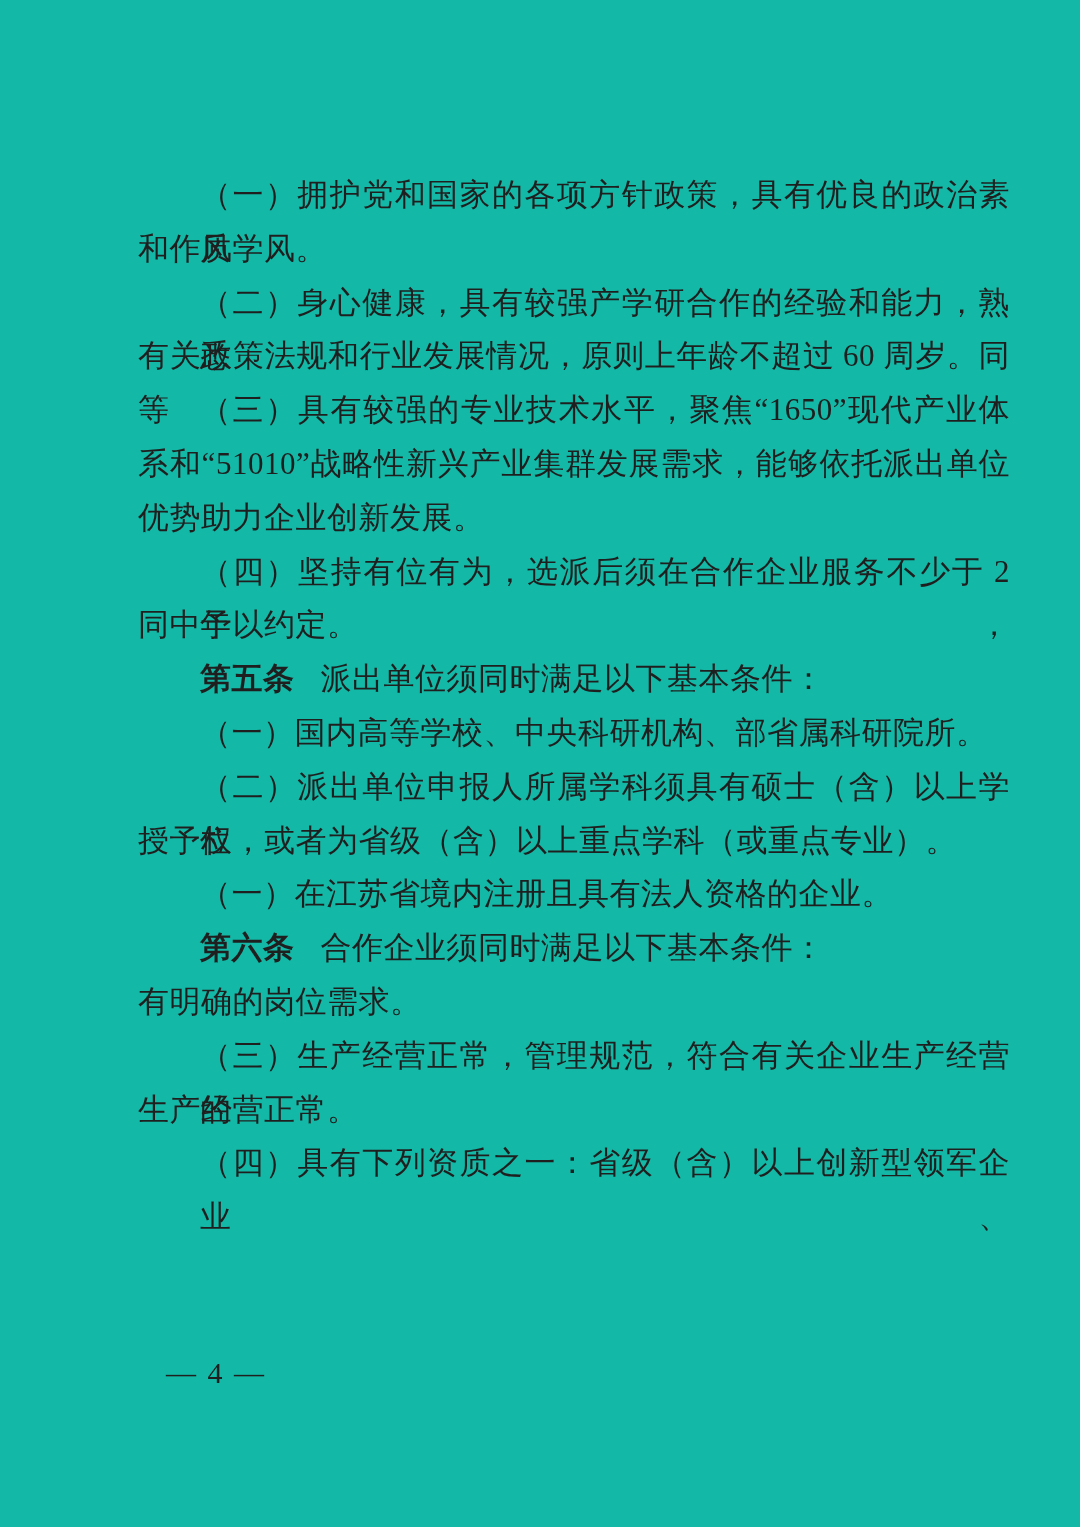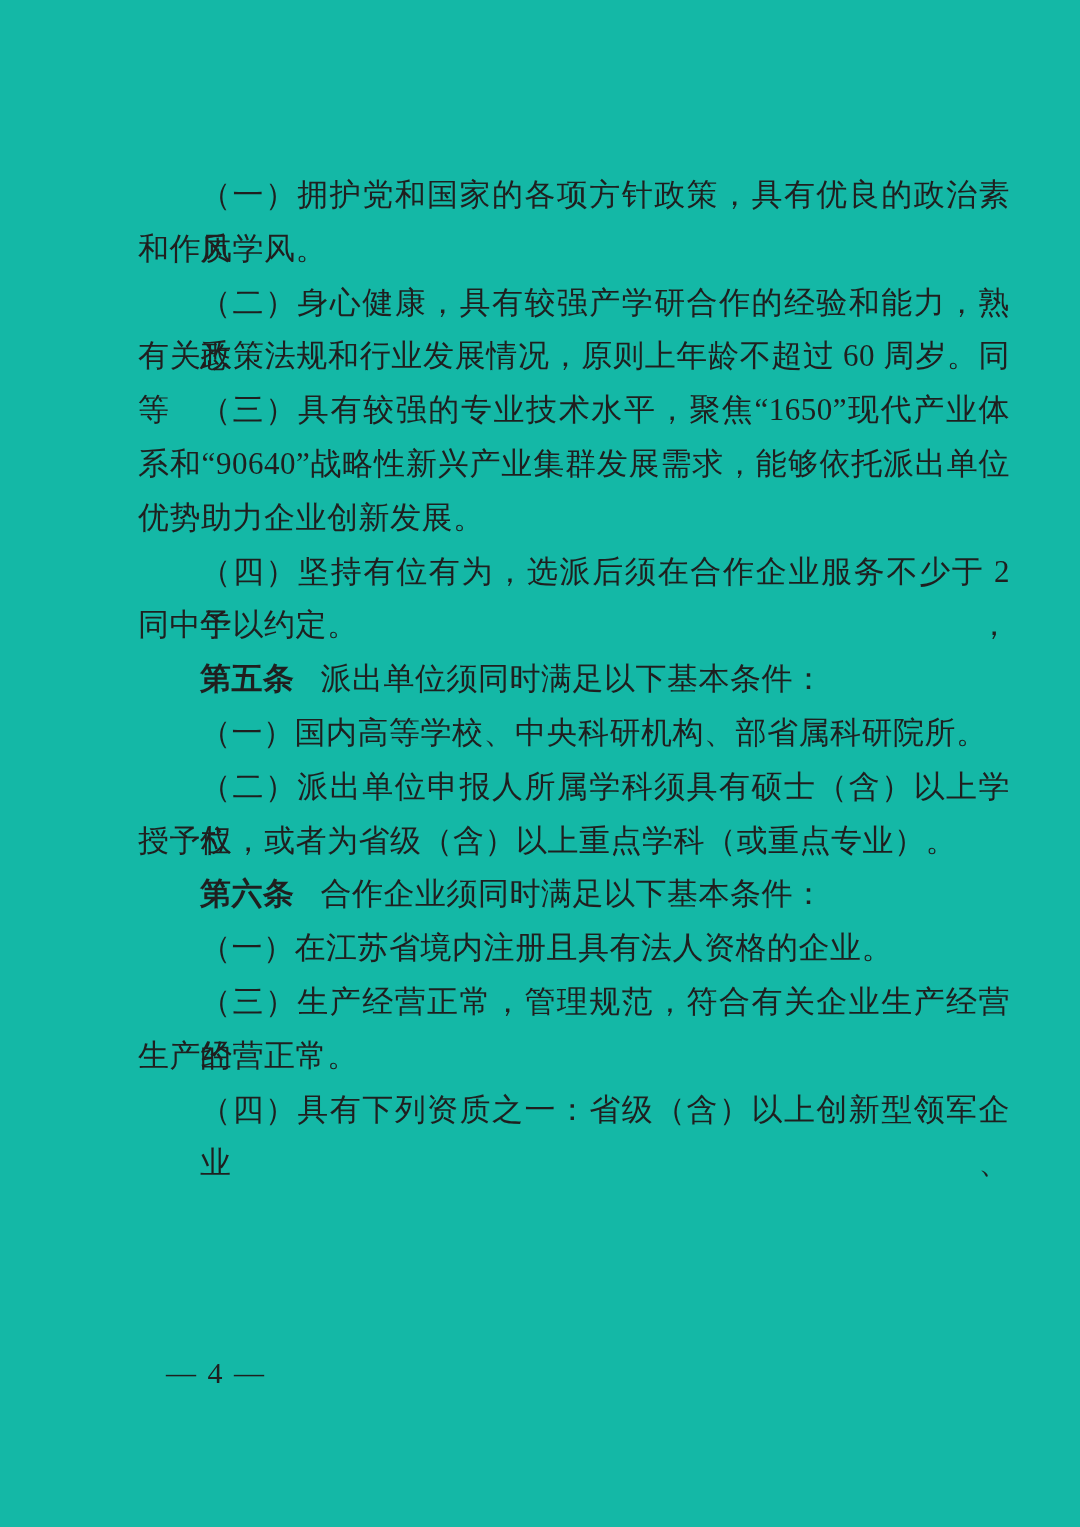--- a/index.html
+++ b/index.html
@@ -58,32 +58,33 @@
 </head>
 <body>
 
 <div class="page">
   <div class="textblock">
     <div class="line indent justify">（一）拥护党和国家的各项方针政策，具有优良的政治素质</div>
     <div class="line">和作风学风。</div>
     <div class="line indent justify">（二）身心健康，具有较强产学研合作的经验和能力，熟悉</div>
     <div class="line justify">有关政策法规和行业发展情况，原则上年龄不超过 60 周岁。同等</div>
     <div class="line indent justify">（三）具有较强的专业技术水平，聚焦“1650”现代产业体</div>
-    <div class="line justify">系和“90640”战略性新兴产业集群发展需求，能够依托派出单位</div>
+    <div class="line justify">系和“51010”战略性新兴产业集群发展需求，能够依托派出单位</div>
     <div class="line">优势助力企业创新发展。</div>
     <div class="line indent justify">（四）坚持有位有为，选派后须在合作企业服务不少于 2 年，</div>
     <div class="line">同中予以约定。</div>
     <div class="line indent">
       <span class="hd-label">第五条</span><span>派出单位须同时满足以下基本条件：</span>
     </div>
     <div class="line indent">（一）国内高等学校、中央科研机构、部省属科研院所。</div>
     <div class="line indent justify">（二）派出单位申报人所属学科须具有硕士（含）以上学位</div>
     <div class="line">授予权，或者为省级（含）以上重点学科（或重点专业）。</div>
+    <div class="line indent">（一）在江苏省境内注册且具有法人资格的企业。</div>
     <div class="line indent">
       <span class="hd-label">第六条</span><span>合作企业须同时满足以下基本条件：</span>
     </div>
-    <div class="line indent">（一）在江苏省境内注册且具有法人资格的企业。</div>
+    <div class="line">有明确的岗位需求。</div>
     <div class="line indent justify">（三）生产经营正常，管理规范，符合有关企业生产经营的</div>
     <div class="line">生产经营正常。</div>
     <div class="line indent justify">（四）具有下列资质之一：省级（含）以上创新型领军企业、</div>
   </div>
   <div class="page-number">— 4 —</div>
 </div>
 
 </body></html>

